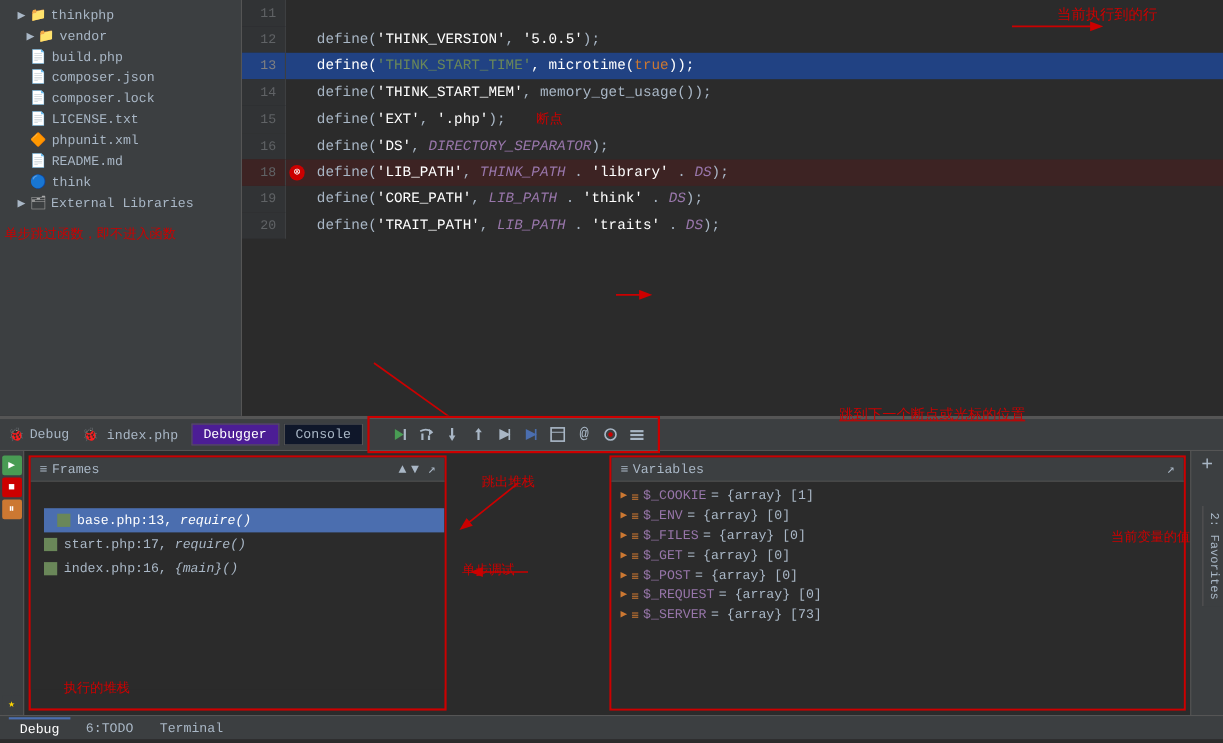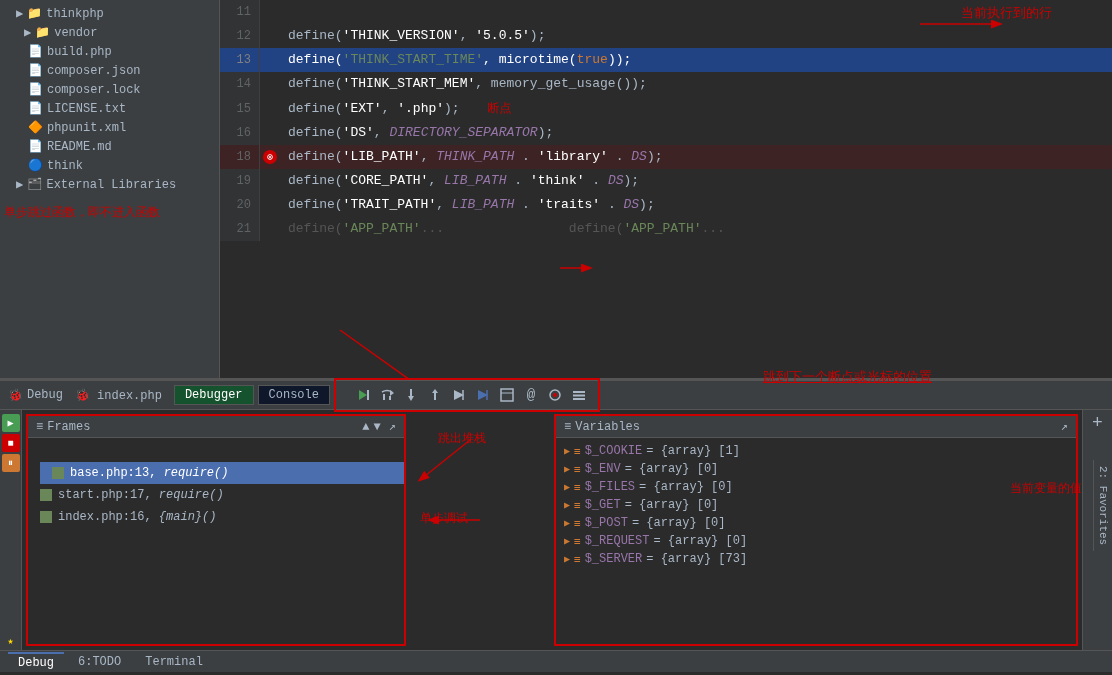--- a/index.html
+++ b/index.html
@@ -127,21 +127,21 @@
     }
     .debug-tab {
       padding: 2px 10px;
       border: 1px solid #555;
       cursor: pointer;
       font-size: 12px;
       color: #a9b7c6;
       background: #0f172a;
     }
     .debug-tab.active {
-      background: #14532d;
+      background: #4c1d95;
       color: white;
     }
 
     
     .debug-toolbar {
       display: flex;
       align-items: center;
       gap: 2px;
       margin-left: 8px;
       border: 2px solid #cc0000;
@@ -457,27 +457,20 @@
         </div>
 
         <div class="code-line">
           <div class="line-number">20</div>
           <div class="breakpoint-marker"></div>
           <div class="code-content">
             <span class="plain">define(</span><span class="str">'TRAIT_PATH'</span><span class="plain">, </span><span class="const">LIB_PATH</span><span class="plain"> . </span><span class="str">'traits'</span><span class="plain"> . </span><span class="const">DS</span><span class="plain">);</span>
           </div>
         </div>
 
-        <div class="code-line">
-          <div class="line-number">21</div>
-          <div class="breakpoint-marker"></div>
-          <div class="code-content" style="color:#555;">
-            define(<span style="color:#6a8759;">'APP_PATH'</span>...&nbsp;&nbsp;&nbsp;&nbsp;&nbsp;&nbsp;&nbsp;&nbsp;&nbsp;&nbsp;&nbsp;&nbsp;&nbsp;&nbsp;&nbsp;&nbsp;define(<span style="color:#6a8759;">'APP_PATH'</span>...
-          </div>
-        </div>
 
       </div>
 
       <svg class="overlay" xmlns="http://www.w3.org/2000/svg">
 
         <line x1="700" y1="24" x2="780" y2="24" stroke="#cc0000" stroke-width="1.5" marker-end="url(#arrow)"></line>
         <defs>
           <marker id="arrow" markerWidth="8" markerHeight="8" refX="6" refY="3" orient="auto">
             <path d="M0,0 L0,6 L8,3 z" fill="#cc0000"></path>
           </marker>
@@ -596,20 +589,23 @@
         <div class="frame-item">
           <span class="frame-icon" style="background:#6a8759;"></span>
           <span>start.php:17, <em>require()</em></span>
         </div>
         <div class="frame-item">
           <span class="frame-icon" style="background:#6a8759;"></span>
           <span>index.php:16, <em>{main}()</em></span>
         </div>
       </div>
 
+      <div style="position:relative;">
+        <div class="red-annotation" style="position:relative; top:-10px; left: 30px; font-size:12px;">执行的堆栈</div>
+      </div>
     </div>
 
     <div style="width:140px; position:relative; flex-shrink:0;">
       <div class="red-annotation" style="top:20px; left:28px; font-size:12px;">跳出堆栈</div>
       <svg style="position:absolute; top:0; left:0; width:140px; height:200px;">
         <defs>
           <marker id="arr2" markerWidth="8" markerHeight="8" refX="6" refY="3" orient="auto">
             <path d="M0,0 L0,6 L8,3 z" fill="#cc0000"></path>
           </marker>
         </defs>

